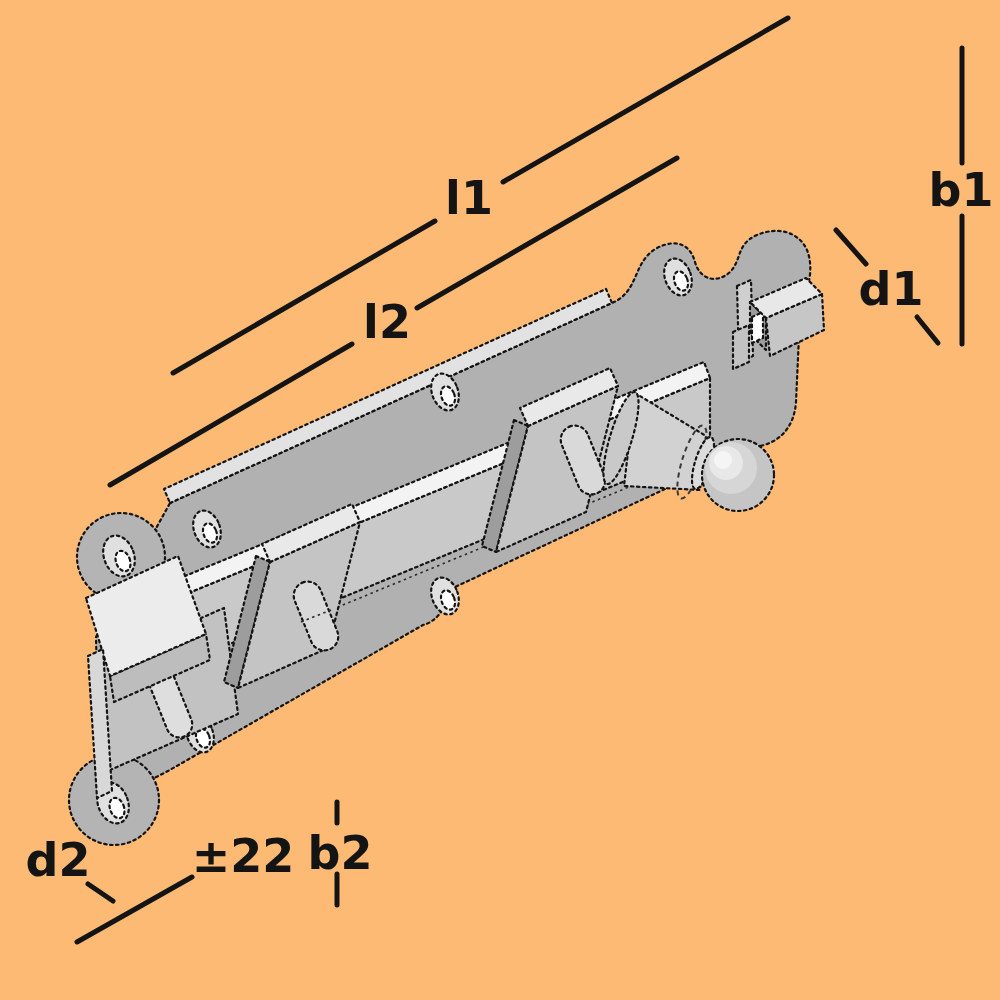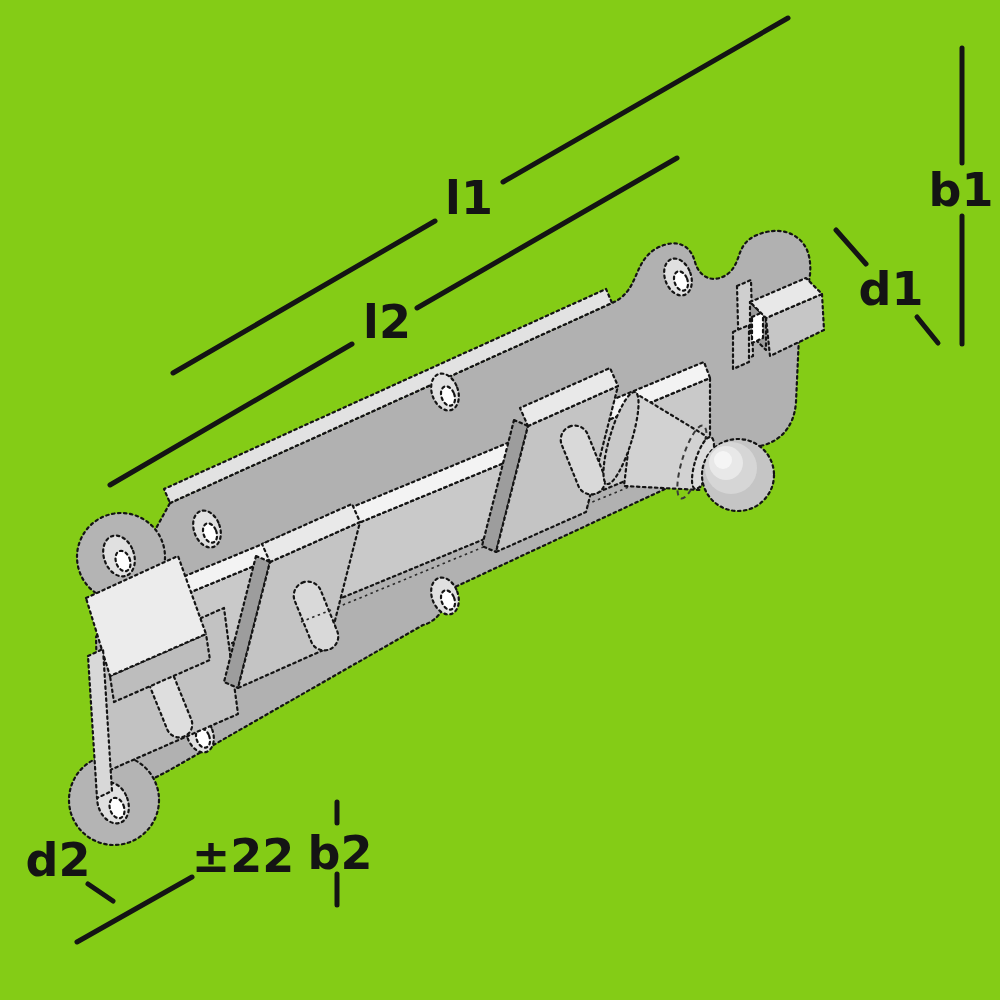--- a/index.html
+++ b/index.html
@@ -1,16 +1,16 @@
 <!DOCTYPE html>
 <html><head>
 <meta charset="utf-8">
 <style>
   html,body{margin:0;padding:0;background:#ffffff;}
-  .canvas{position:relative;width:1000px;height:1000px;background:#84cc16;overflow:hidden;
+  .canvas{position:relative;width:1000px;height:1000px;background:#fdba74;overflow:hidden;
           font-family:"DejaVu Sans","Liberation Sans",sans-serif;}
   svg{display:block}
   .ol{stroke:#141414;stroke-width:2.2;stroke-dasharray:2.5 3.5;stroke-linejoin:round;stroke-linecap:round;}
   .thin{stroke:#2a2a2a;stroke-width:1.6;stroke-dasharray:2.5 3.5;fill:none;}
   .dash{stroke:#3a3a3a;stroke-width:2;stroke-dasharray:5 4;fill:none;}
   .dim{stroke:#141414;stroke-width:5;stroke-linecap:round;}
   .lbl{font-family:"DejaVu Sans","Liberation Sans",sans-serif;font-weight:bold;font-size:46px;
        fill:#141414;text-anchor:middle;}
 </style>
 </head>

